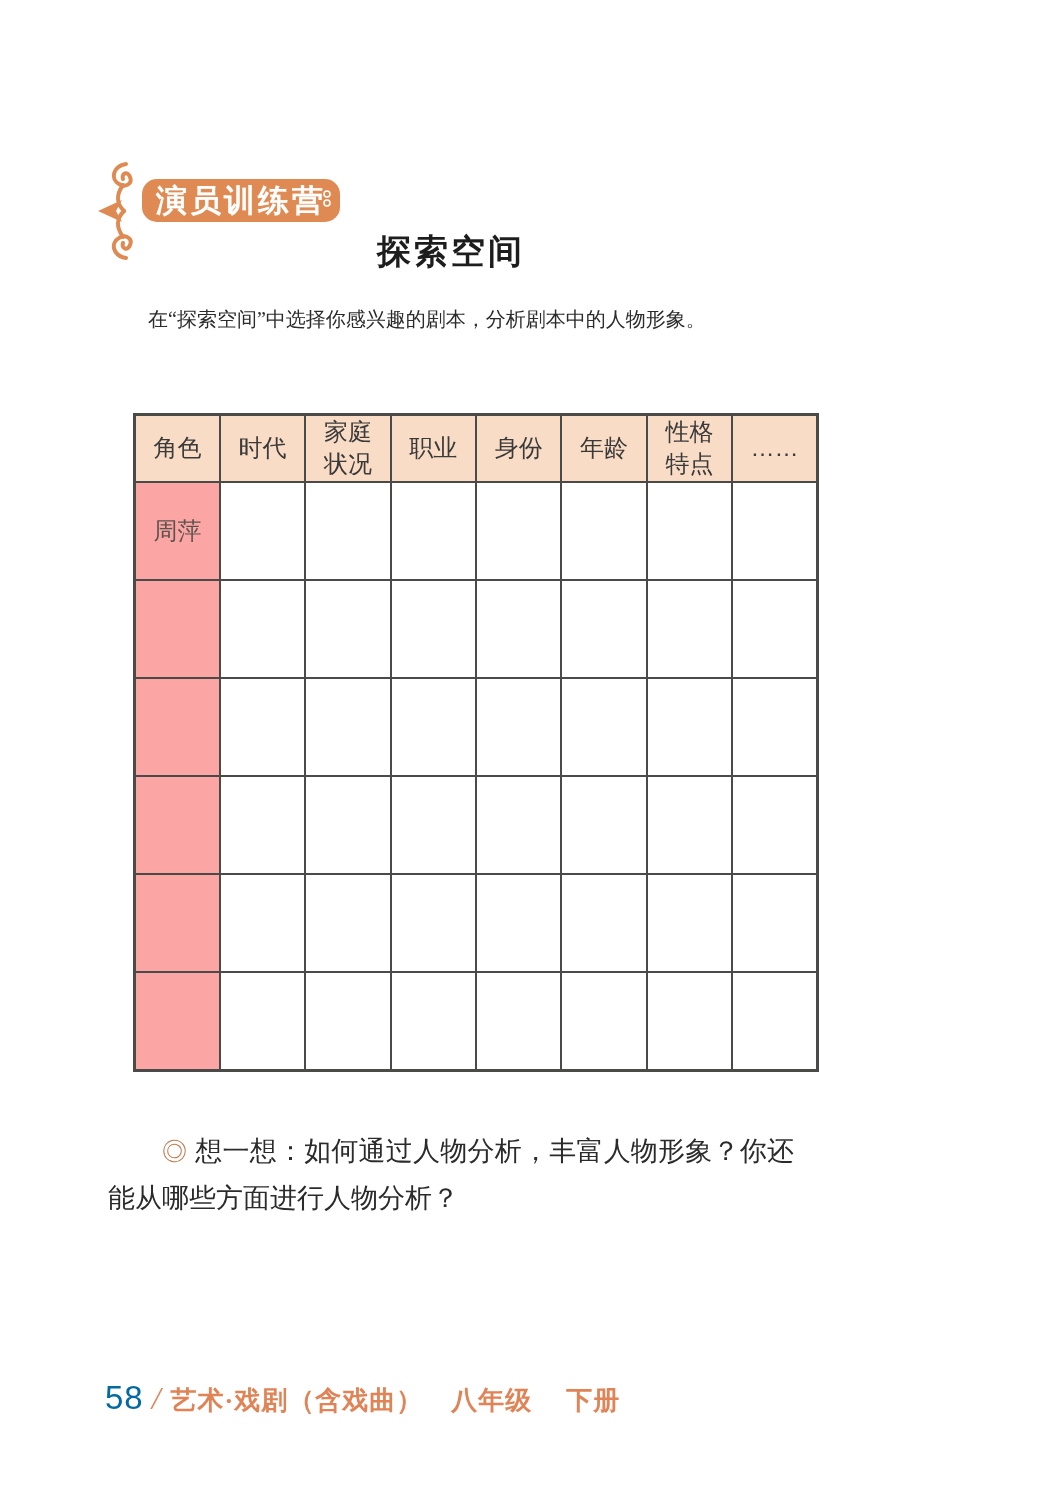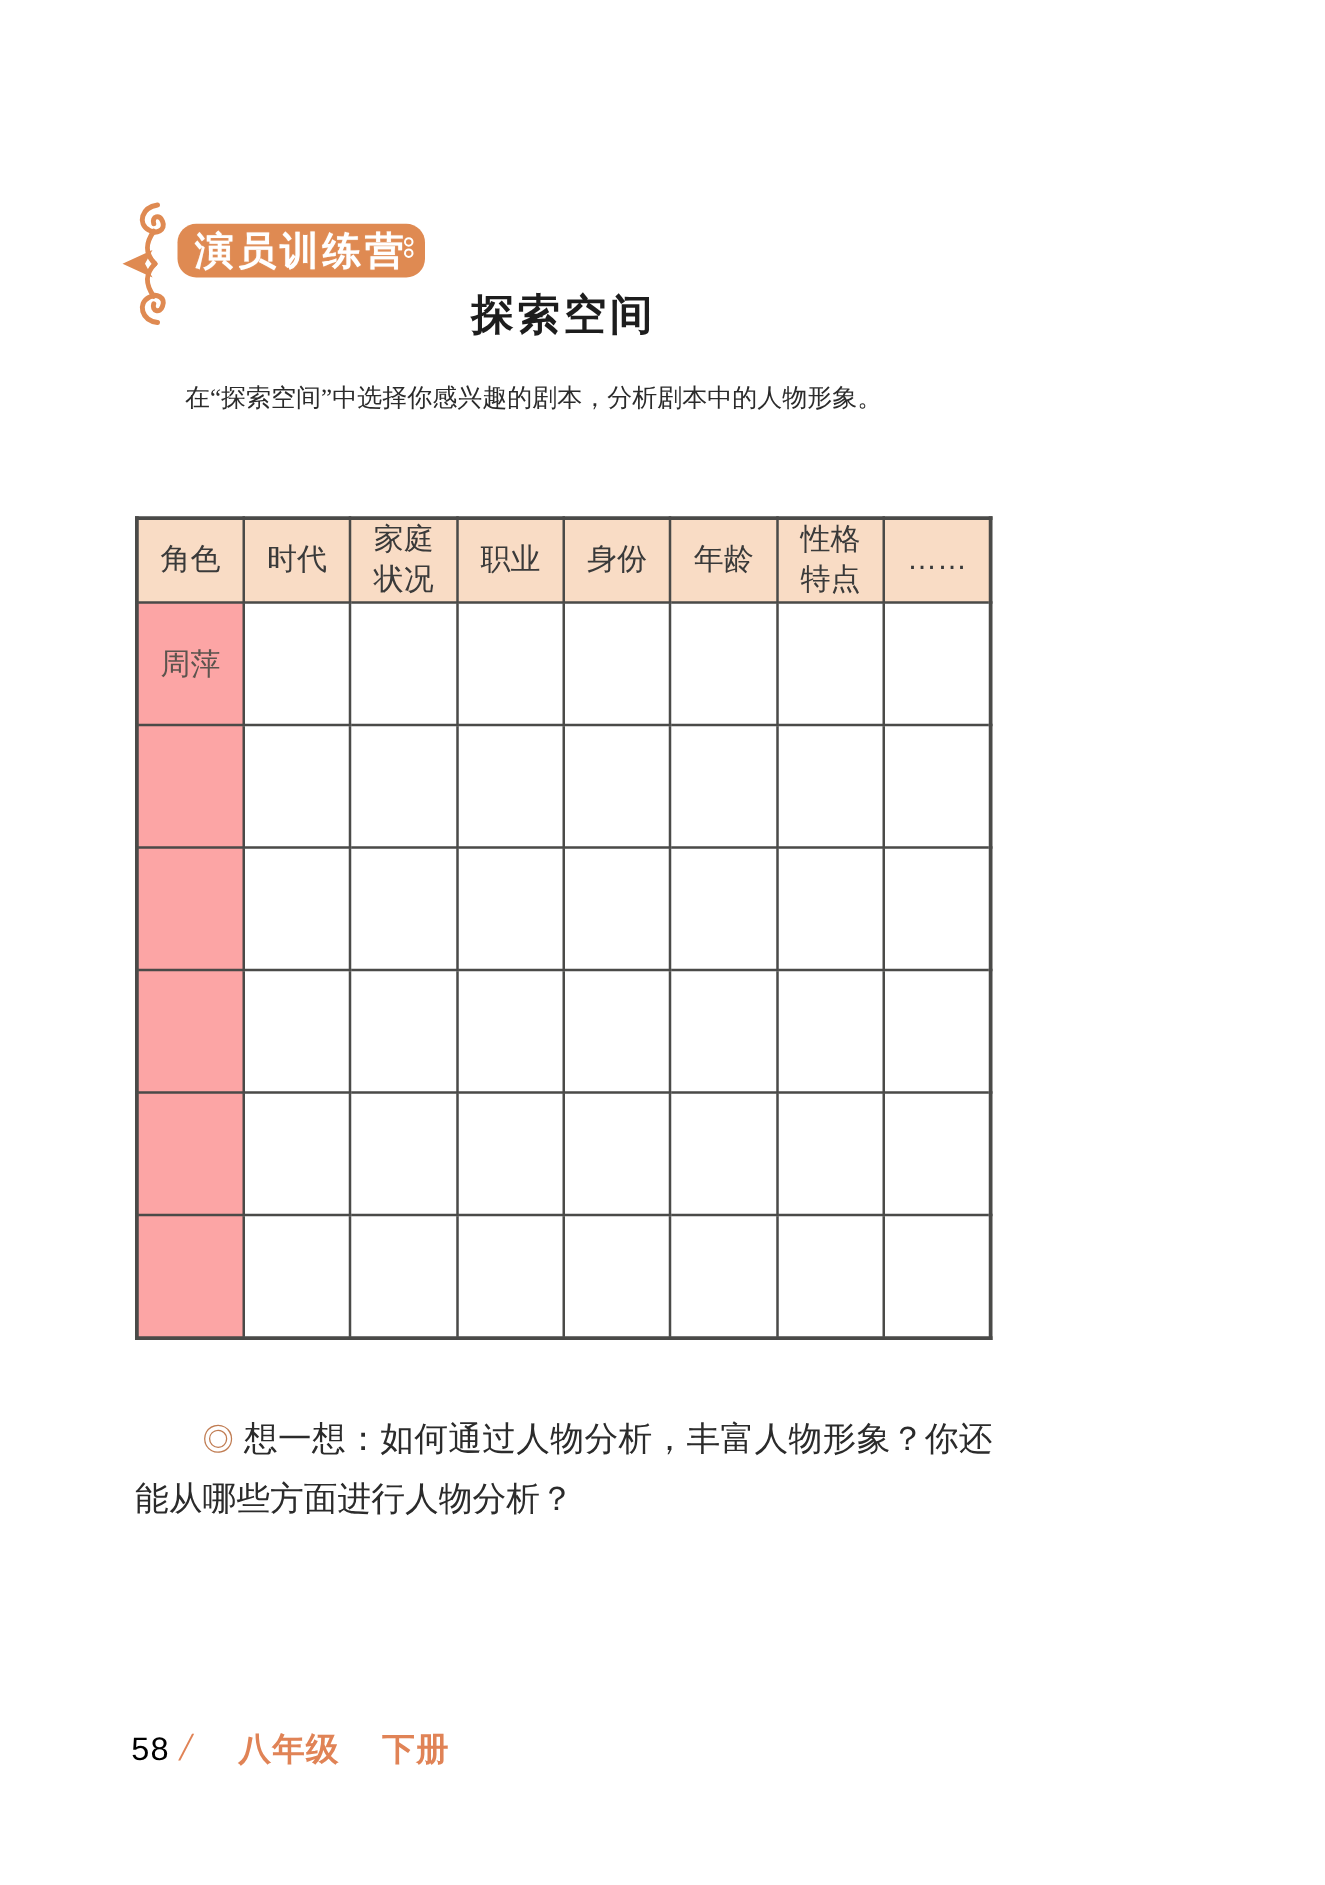--- a/index.html
+++ b/index.html
@@ -47,20 +47,21 @@
   }
 
   
   .analysis-table {
     left: 108px; top: 413px;
   }
   table {
     border-collapse: collapse; table-layout: fixed;
     width: 686px;
     border: 3px solid #4A4A48;
+    margin-left: 25px;
   }
   th, td { border: 2px solid #4A4A48; padding: 0 10px; }
   th {
     height: 64px; background: #F9DCC5;
     font-family: "Liberation Sans", sans-serif;
     font-weight: 500; font-size: 24px; color: #3A3A3A;
     line-height: 1.35; white-space: pre-line; text-align: center;
     vertical-align: middle;
   }
   td { height: 96px; background: #ffffff; vertical-align: middle; }
@@ -75,21 +76,21 @@
   .bullets p {
     margin: 13px 0 8px 0; font-size: 27px; line-height: 47px;
     text-indent: 2em; text-align: justify; color: #2B2B2B;
   }
   .bullet-marker { color: #C07C52; margin-right: 8px; font-size: 25px; }
 
   
   .footer { left: 105px; top: 1379px; display: flex; align-items: baseline; }
   .page-number {
     font-family: "Liberation Sans", sans-serif;
-    font-size: 26px; color: #000000; letter-spacing: 1px;
+    font-size: 33px; color: #0369a1; letter-spacing: 1px;
   }
   .footer-sep {
     color: #E08356; font-size: 32px; font-style: italic;
     margin: 0 10px 0 8px; font-family: "Liberation Serif", serif;
   }
   .footer-book, .footer-grade, .footer-volume {
     color: #E08356; font-weight: bold; font-size: 26px;
     font-family: "Liberation Serif", serif; letter-spacing: 1px;
   }
   .footer-grade { margin-left: 28px; }
@@ -209,15 +210,16 @@
   </table>
 </div>
 
 <div class="abs bullets">
   <p><span class="bullet-marker">◎</span><span>想一想：如何通过人物分析，丰富人物形象？你还能从哪些方面进行人物分析？</span></p>
 </div>
 
 <div class="abs footer">
   <span class="page-number">58</span>
   <span class="footer-sep">/</span>
+  <span class="footer-book">艺术·戏剧（含戏曲）</span>
   <span class="footer-grade">八年级</span>
   <span class="footer-volume">下册</span>
 </div>
 
 </body></html>

